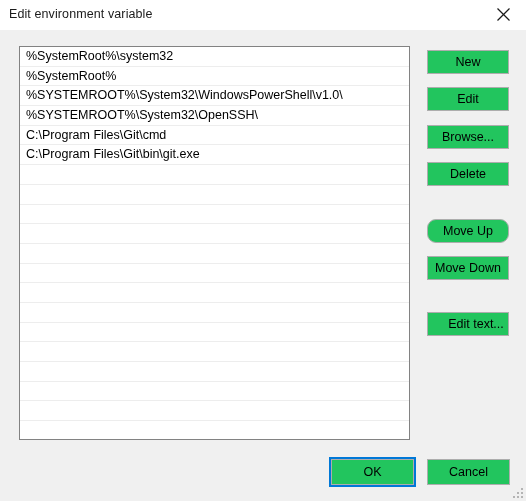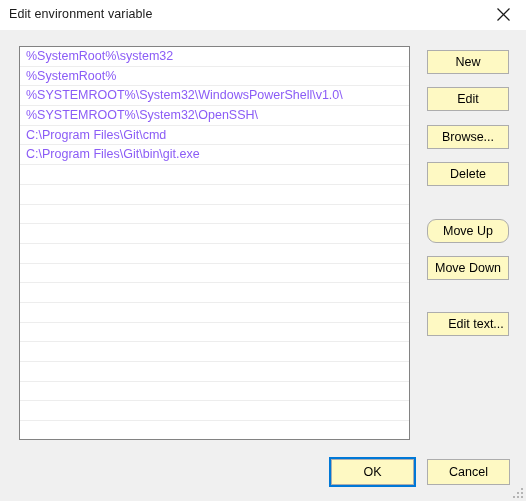--- a/index.html
+++ b/index.html
@@ -70,32 +70,32 @@
     left: 0; top: 0; right: 0; bottom: 0;
   }
   .list-row {
     position: relative;
     height: 19.7px;
     line-height: 19.7px;
     border-bottom: 1px solid #ededed;
     box-sizing: border-box;
     padding-left: 6px;
     font-size: 12.5px;
-    color: #8b5cf6;
+    color: #000000;
     white-space: nowrap;
     overflow: hidden;
   }
   .list-row.empty { color: transparent; }
 
   
   .btn {
     position: absolute;
     width: 82px;
     height: 24px;
-    background: #fef9c3;
+    background: #22c55e;
     border: 1px solid #adadad;
     box-sizing: border-box;
     font-family: "Liberation Sans", sans-serif;
     font-size: 12.5px;
     color: #000000;
     display: flex;
     align-items: center;
     justify-content: center;
     cursor: default;
     padding: 0;

